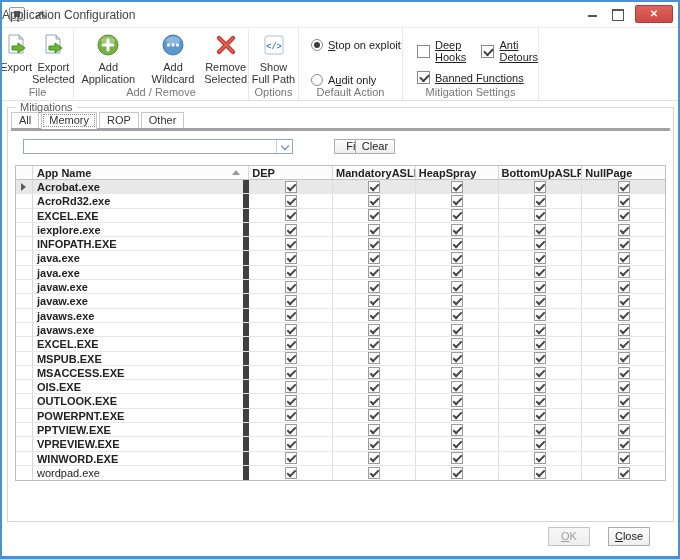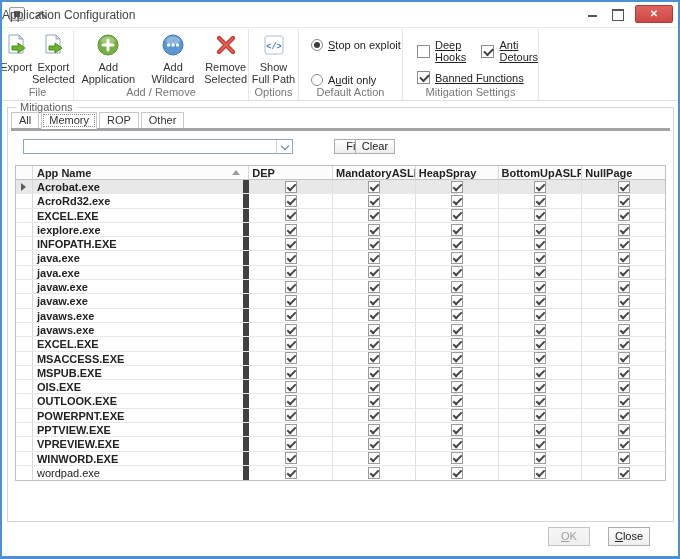--- a/index.html
+++ b/index.html
@@ -503,41 +503,41 @@
     <div class="cell c-chk w84 cbcell">
               <span class="cb on"></span>
             </div>
     <div class="cell c-chk cbcell">
               <span class="cb on"></span>
             </div>
   </div>
 
   <div class="trow">
     <div class="cell c-rowhdr"></div>
+    <div class="cell c-name cell-name">MSPUB.EXE</div>
+    <div class="cell c-chk w84 cbcell">
+              <span class="cb on"></span>
+            </div>
+    <div class="cell c-chk cbcell">
+              <span class="cb on"></span>
+            </div>
+    <div class="cell c-chk cbcell">
+              <span class="cb on"></span>
+            </div>
+    <div class="cell c-chk w84 cbcell">
+              <span class="cb on"></span>
+            </div>
+    <div class="cell c-chk cbcell">
+              <span class="cb on"></span>
+            </div>
+  </div>
+
+  <div class="trow">
+    <div class="cell c-rowhdr"></div>
     <div class="cell c-name cell-name">MSACCESS.EXE</div>
-    <div class="cell c-chk w84 cbcell">
-              <span class="cb on"></span>
-            </div>
-    <div class="cell c-chk cbcell">
-              <span class="cb on"></span>
-            </div>
-    <div class="cell c-chk cbcell">
-              <span class="cb on"></span>
-            </div>
-    <div class="cell c-chk w84 cbcell">
-              <span class="cb on"></span>
-            </div>
-    <div class="cell c-chk cbcell">
-              <span class="cb on"></span>
-            </div>
-  </div>
-
-  <div class="trow">
-    <div class="cell c-rowhdr"></div>
-    <div class="cell c-name cell-name">MSPUB.EXE</div>
     <div class="cell c-chk w84 cbcell">
               <span class="cb on"></span>
             </div>
     <div class="cell c-chk cbcell">
               <span class="cb on"></span>
             </div>
     <div class="cell c-chk cbcell">
               <span class="cb on"></span>
             </div>
     <div class="cell c-chk w84 cbcell">

